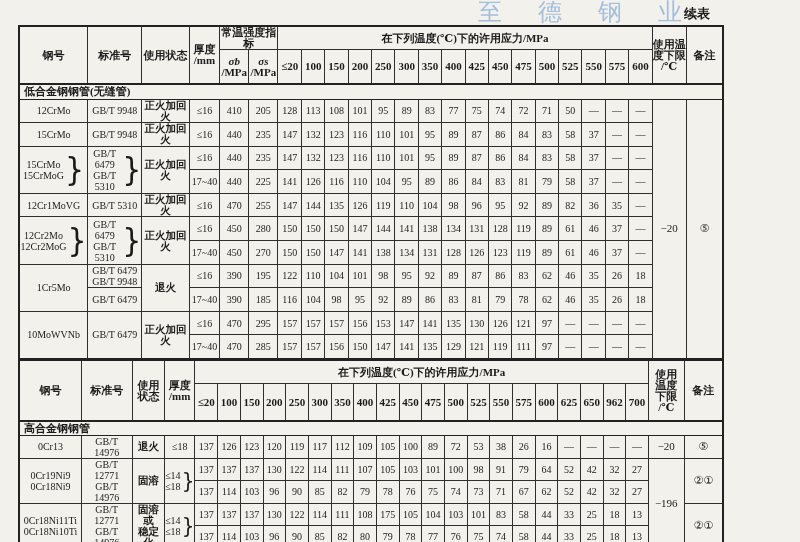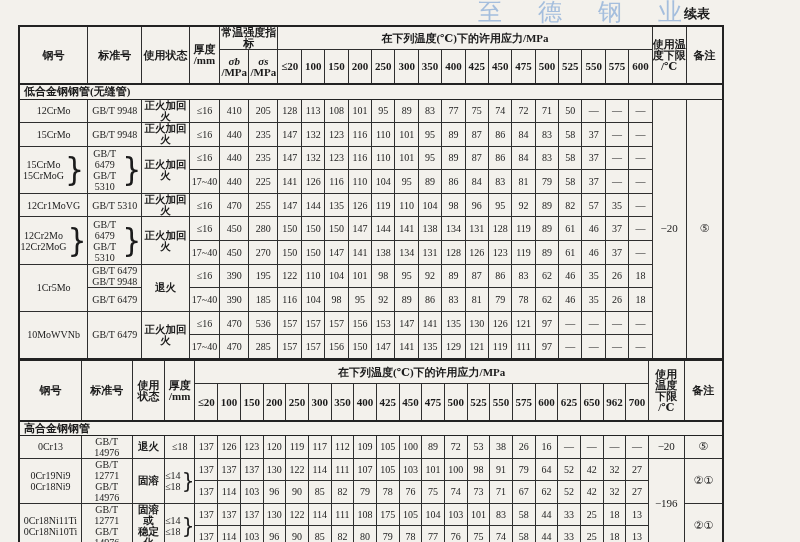--- a/index.html
+++ b/index.html
@@ -283,21 +283,21 @@
             <td data-name="stress-value-cell">126</td>
             <td data-name="stress-value-cell">119</td>
             <td data-name="stress-value-cell">110</td>
             <td data-name="stress-value-cell">104</td>
             <td data-name="stress-value-cell">98</td>
             <td data-name="stress-value-cell">96</td>
             <td data-name="stress-value-cell">95</td>
             <td data-name="stress-value-cell">92</td>
             <td data-name="stress-value-cell">89</td>
             <td data-name="stress-value-cell">82</td>
-            <td data-name="stress-value-cell">57</td>
+            <td data-name="stress-value-cell">36</td>
             <td data-name="stress-value-cell">35</td>
             <td data-name="stress-value-cell">—</td>
           </tr>
           <tr data-name="table-row">
             <td class="grade" rowspan="2" data-name="grade-cell"><span class="bwrap">
                 <span class="lines">
                   <span class="ln" data-name="cell-line">12Cr2Mo</span>
                   <span class="ln" data-name="cell-line">12Cr2MoG</span>
                 </span>
                 <span class="brace" data-name="brace-mark">}</span>
@@ -413,21 +413,21 @@
               <span class="ln" data-name="cell-line">10MoWVNb</span>
             </td>
             <td class="std" rowspan="2" data-name="standard-cell">
               <span class="ln" data-name="cell-line">GB/T 6479</span>
             </td>
             <td class="state" rowspan="2" data-name="state-cell">
               <span class="ln" data-name="cell-line">正火加回火</span>
             </td>
             <td class="thick" data-name="thickness-cell">≤16</td>
             <td data-name="sigma-b-cell">470</td>
-            <td data-name="sigma-s-cell">536</td>
+            <td data-name="sigma-s-cell">295</td>
             <td data-name="stress-value-cell">157</td>
             <td data-name="stress-value-cell">157</td>
             <td data-name="stress-value-cell">157</td>
             <td data-name="stress-value-cell">156</td>
             <td data-name="stress-value-cell">153</td>
             <td data-name="stress-value-cell">147</td>
             <td data-name="stress-value-cell">141</td>
             <td data-name="stress-value-cell">135</td>
             <td data-name="stress-value-cell">130</td>
             <td data-name="stress-value-cell">126</td>

